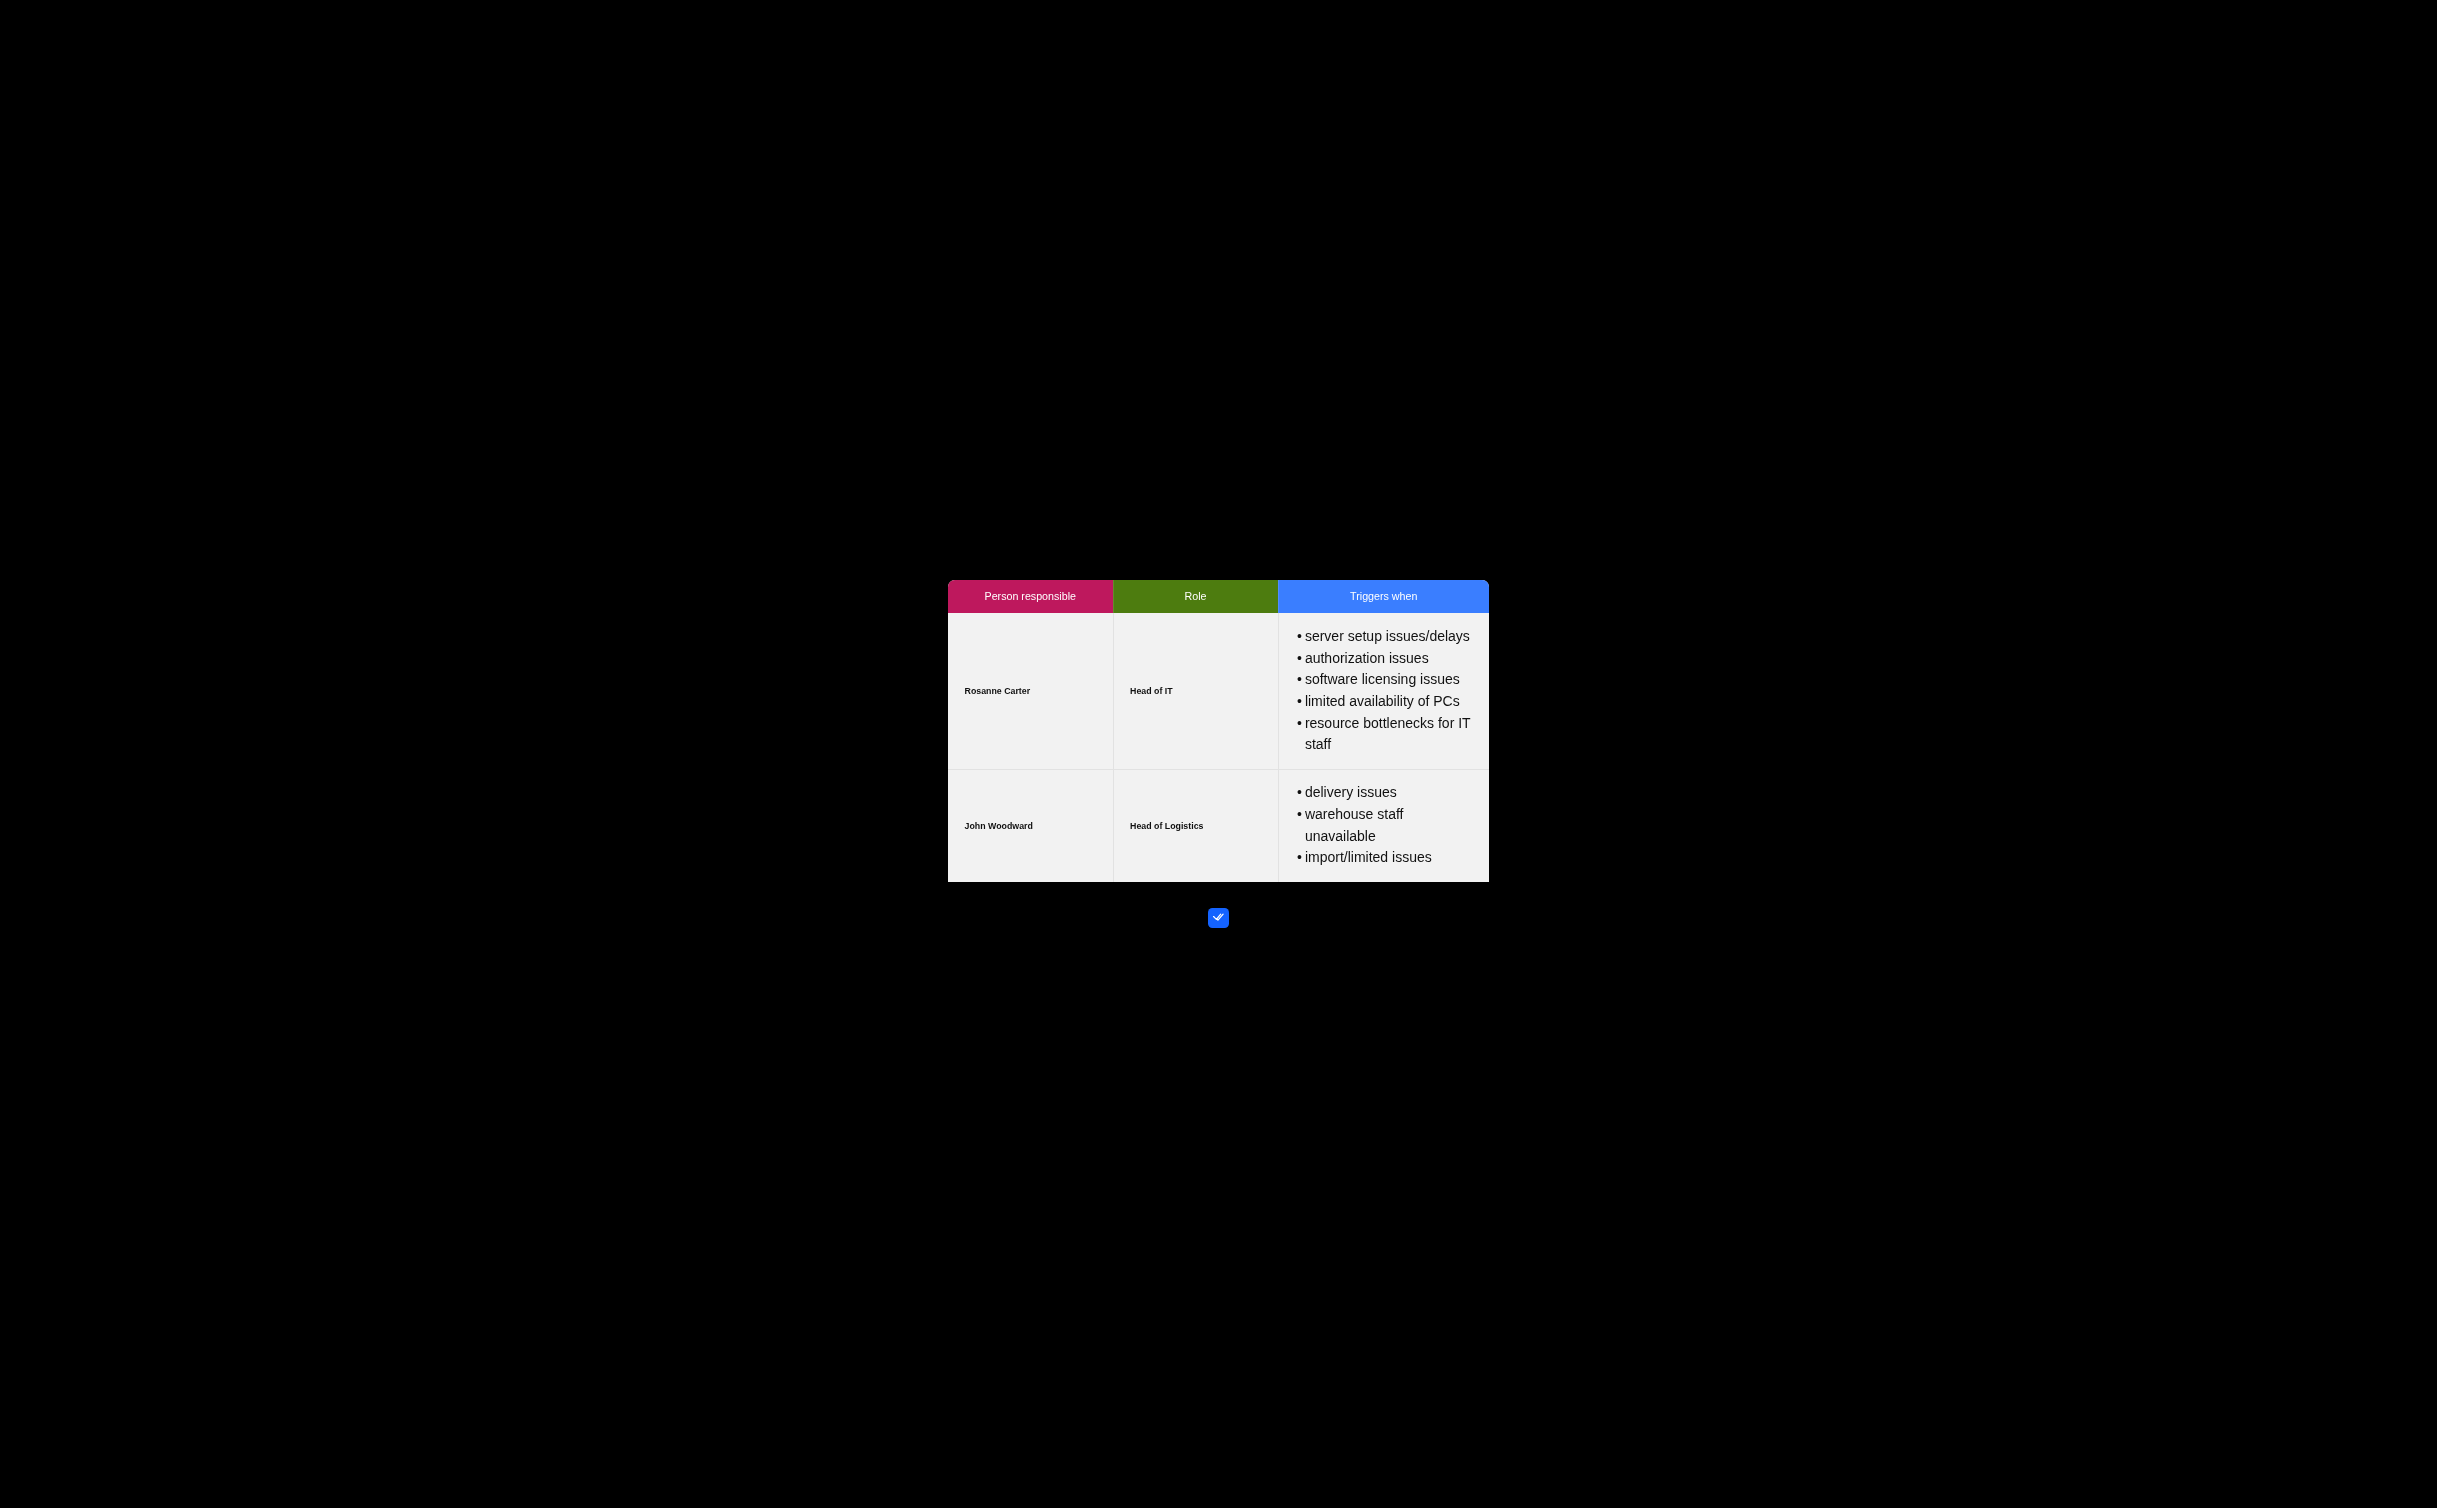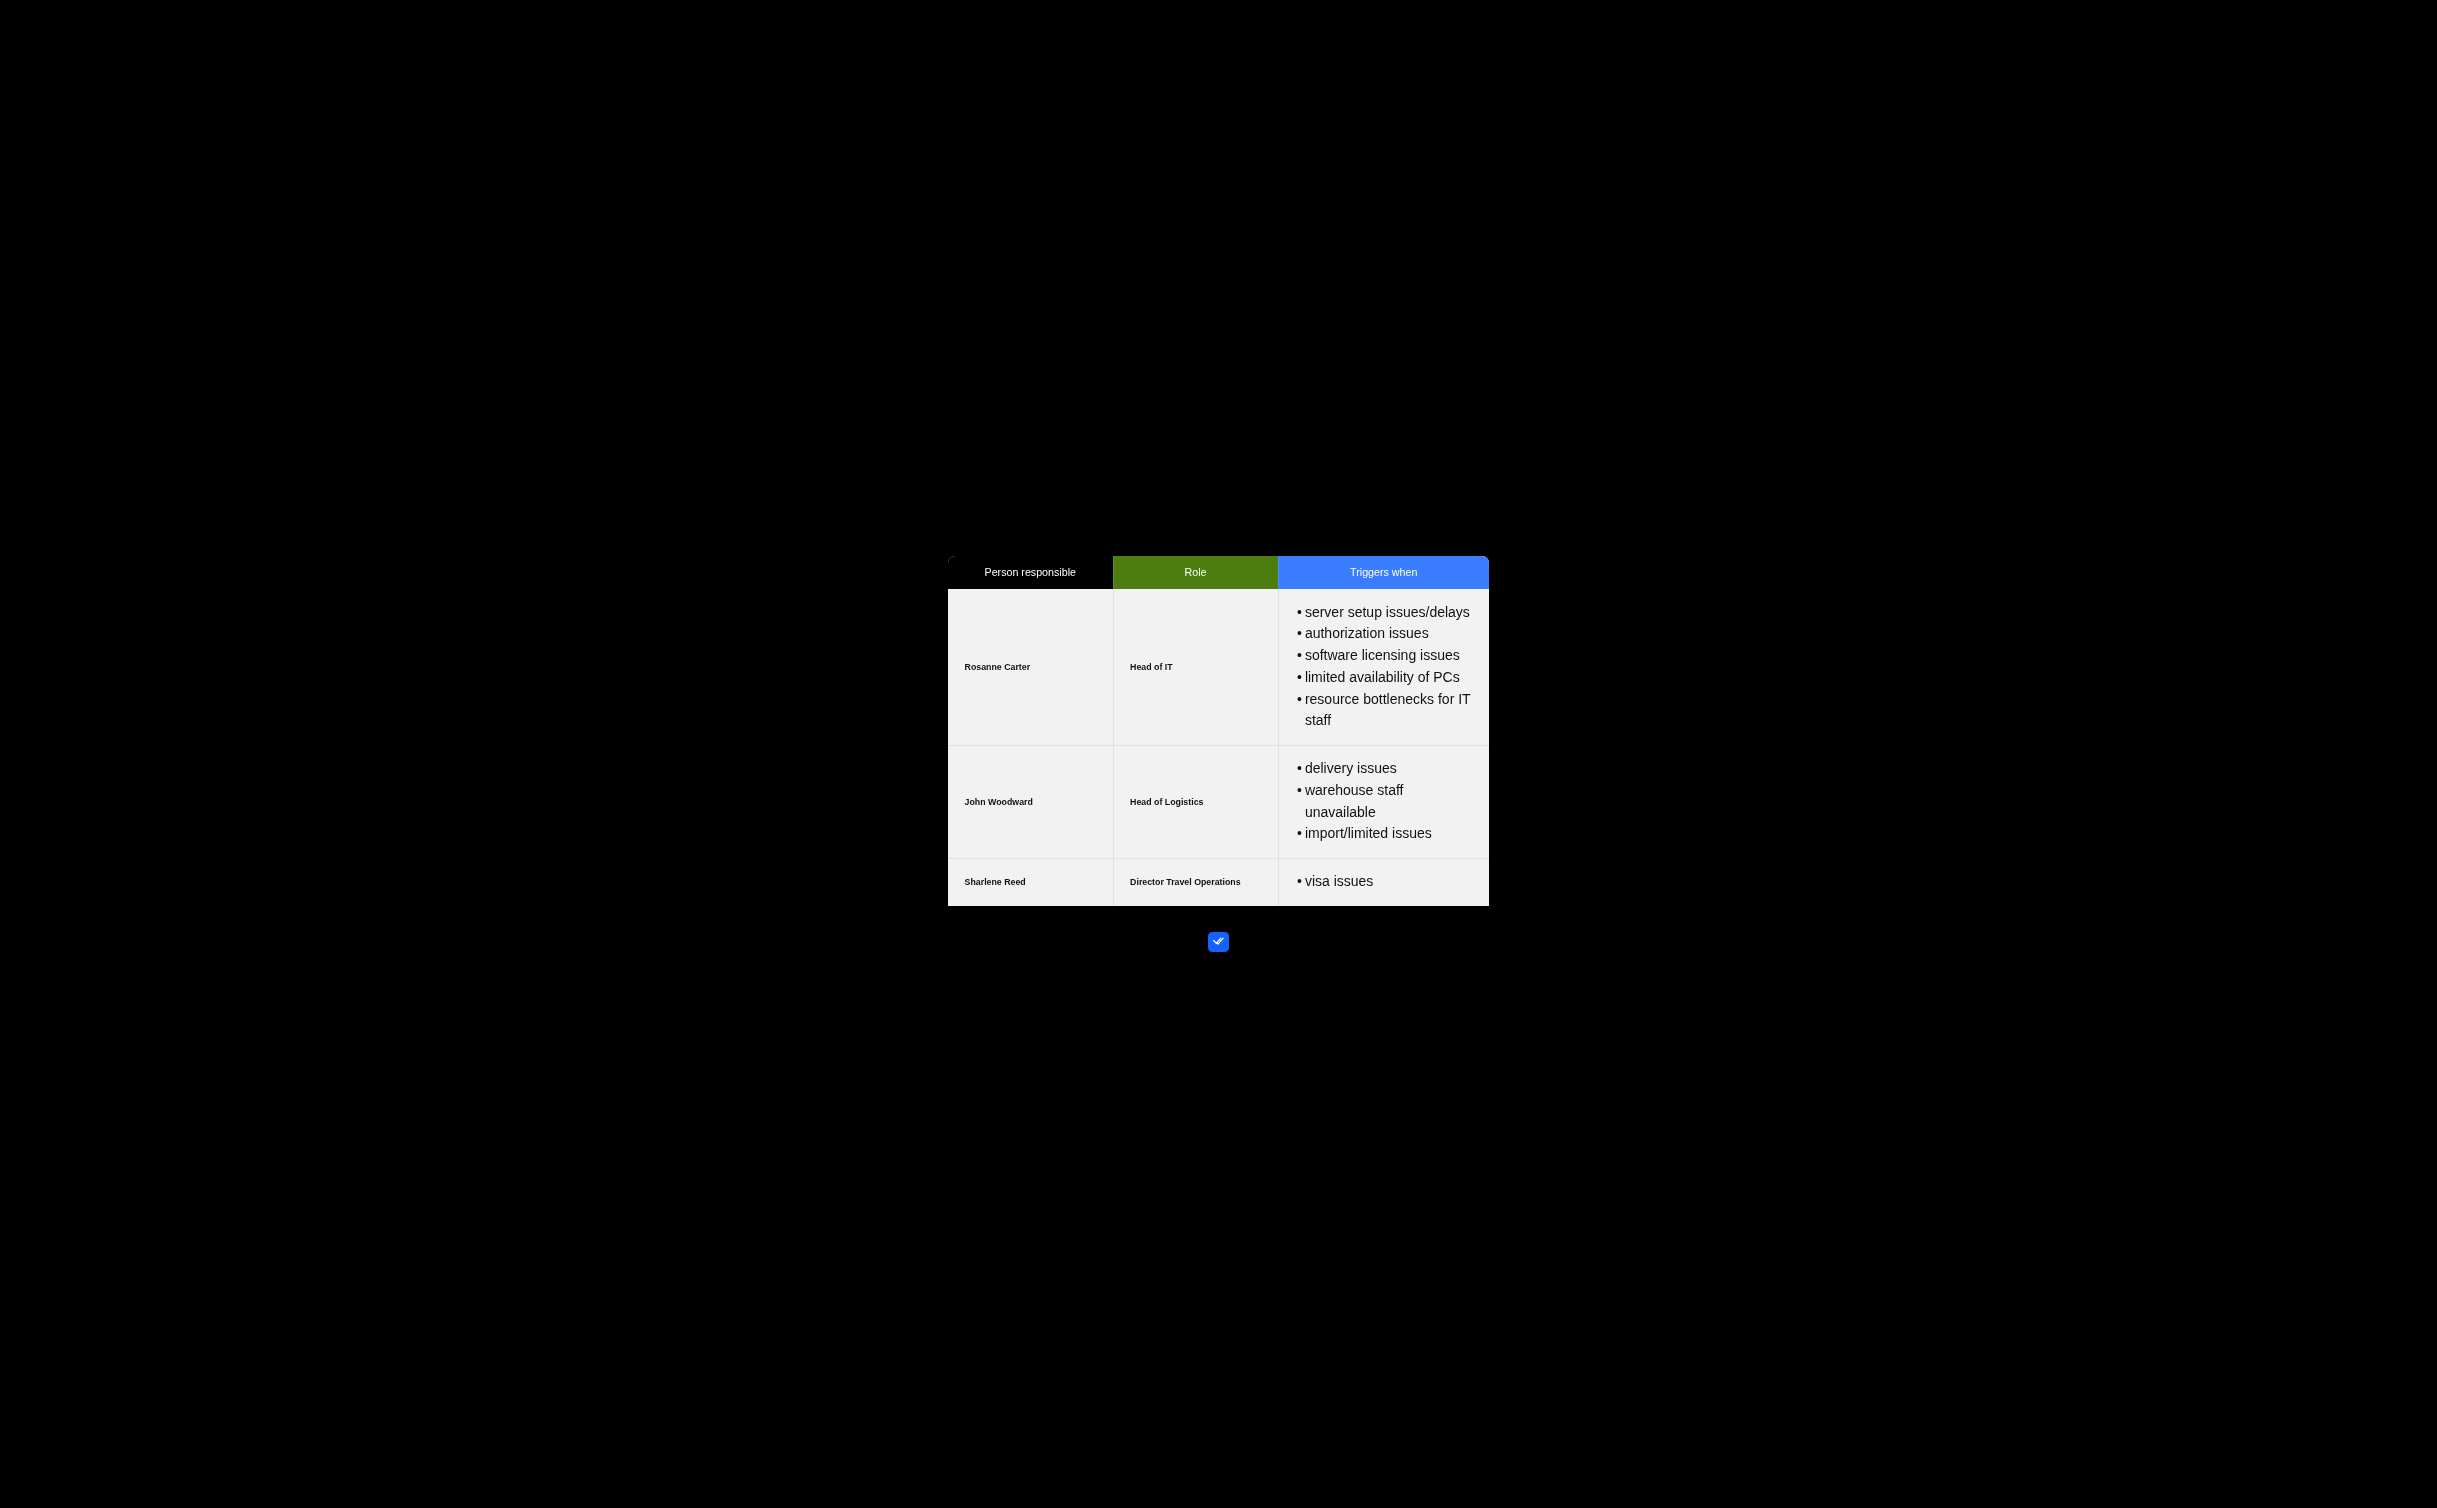--- a/index.html
+++ b/index.html
@@ -34,21 +34,21 @@
       color: #fff;
       font-weight: 500;
       font-size: 10.7px;
       padding: 10.7px 9.8px;
       text-align: center;
       border-right: 0.5px solid rgba(255,255,255,0.12);
     }
     thead th:last-child {
       border-right: none;
     }
-    thead th:nth-child(1) { background: #000000; width: 30.5%; margin-left: 37px; }
+    thead th:nth-child(1) { background: #be185d; width: 30.5%; margin-left: 37px; }
     thead th:nth-child(2) { background: #4d7c0f; width: 30.5%; }
     thead th:nth-child(3) { background: #3a7eff; width: 39%; }
     tbody td {
       background: #f2f2f2;
       border-top: 0.5px solid #e2e2e2;
       border-right: 0.5px solid #e2e2e2;
       padding: 12.7px 16.6px;
       vertical-align: middle;
       color: #111;
       font-size: 8.8px;
@@ -134,29 +134,20 @@
           <td class="center">John Woodward</td>
           <td class="center">Head of Logistics</td>
           <td>
             <ul class="triggers">
               <li>delivery issues</li>
               <li>warehouse staff unavailable</li>
               <li>import/limited issues</li>
             </ul>
           </td>
         </tr>
-        <tr>
-          <td class="center">Sharlene Reed</td>
-          <td class="center">Director Travel Operations</td>
-          <td>
-            <ul class="triggers">
-              <li>visa issues</li>
-            </ul>
-          </td>
-        </tr>
       </tbody>
   </table>
 </div>
 
 <div class="logo-wrap">
   <div class="logo">
     <span>
       <svg viewBox="0 0 32 32">
         <path d="M4 14 L11 21 L22 8"></path>
         <path d="M12 20 L15 23 L28 8"></path>

